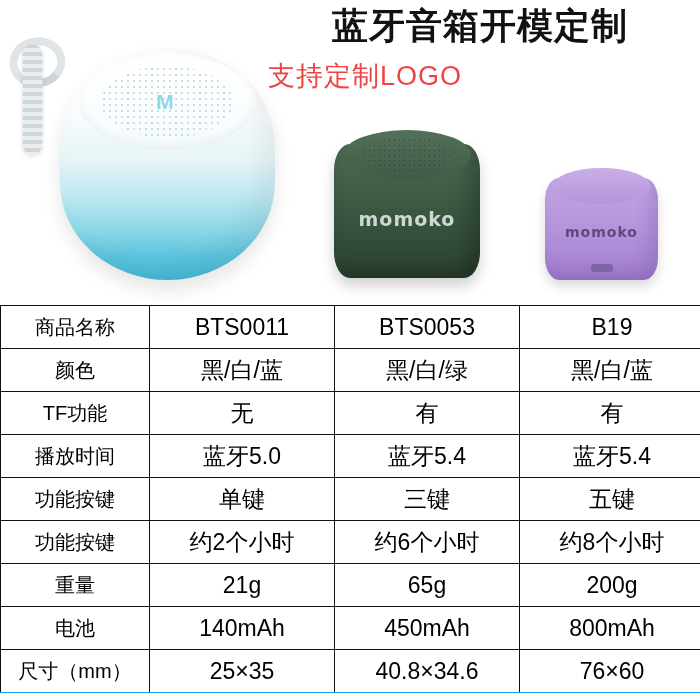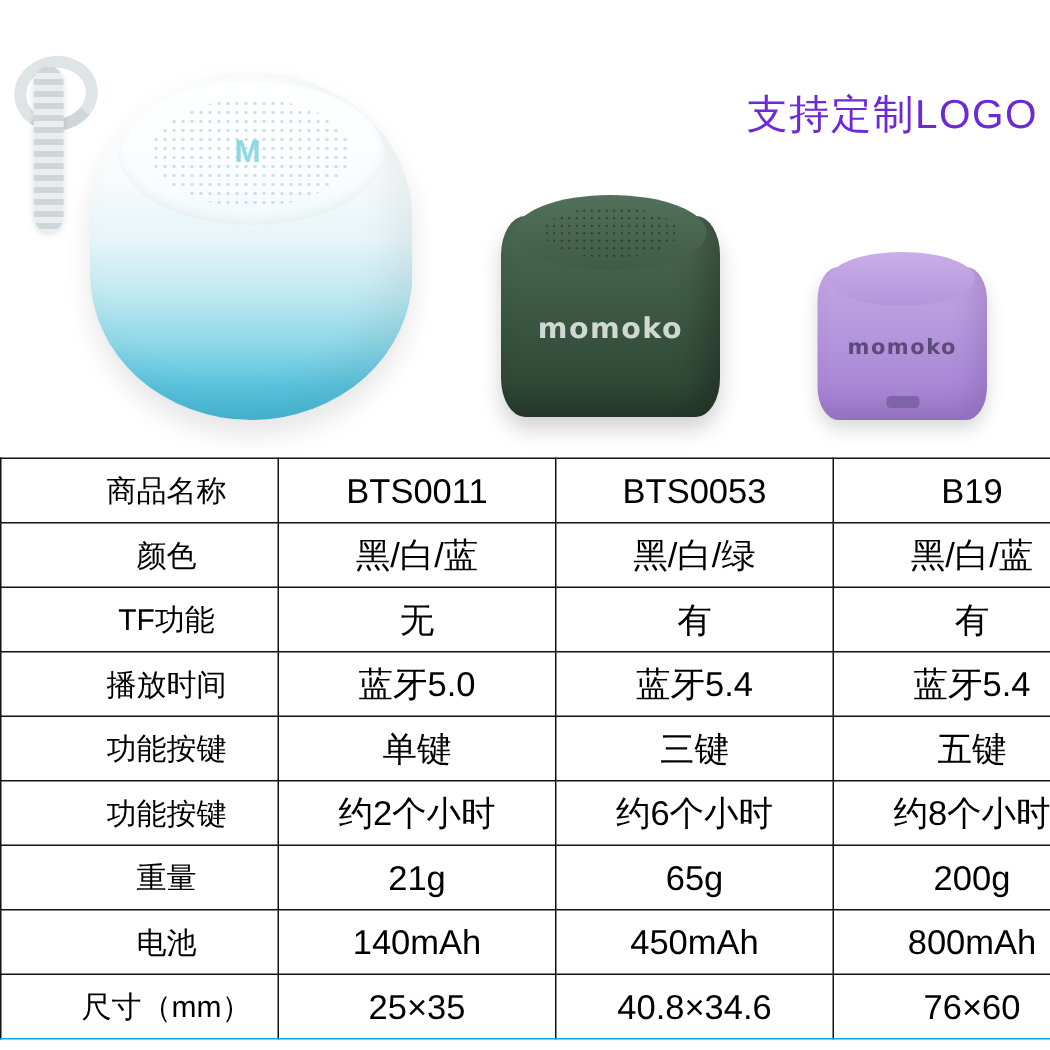--- a/index.html
+++ b/index.html
@@ -21,23 +21,23 @@
     font-size:36px;
     font-weight:bold;
     color:#111111;
     letter-spacing:1px;
     white-space:nowrap;
   }
   .subtitle{
     position:absolute;
     left:268px; top:58px;
     width:424px;
-    text-align:right;
+    text-align:left;
     font-size:27px;
-    color:#6d28d9;
+    color:#ef4444;
     letter-spacing:1px;
     white-space:nowrap;
   }
 
   
   .photo-area{
     position:absolute;left:0;top:0;width:700px;height:305px;
     overflow:hidden;
   }
 
@@ -151,30 +151,30 @@
     text-align:center;
     font-size:23px;
     color:#000000;
     height:42px;
     padding:0;
     font-family:"Liberation Sans","DejaVu Sans",sans-serif;
   }
   .spec-table td.label{
     font-size:20px;
     width:148px;
-    padding-left:36px;
   }
   .spec-table tr:last-child td{border-bottom:1px solid #0ea5e9;}
   .col-v{width:184px;}
 </style>
 </head>
 <body>
 
 <div class="stage">
 
+  <div class="title">蓝牙音箱开模定制</div>
   <div class="subtitle">支持定制LOGO</div>
 
   <div class="photo-area">
 
     <div class="sp-big">
       <div class="strap">
         <div class="loop"></div>
         <div class="band"></div>
       </div>
       <div class="body"></div>

